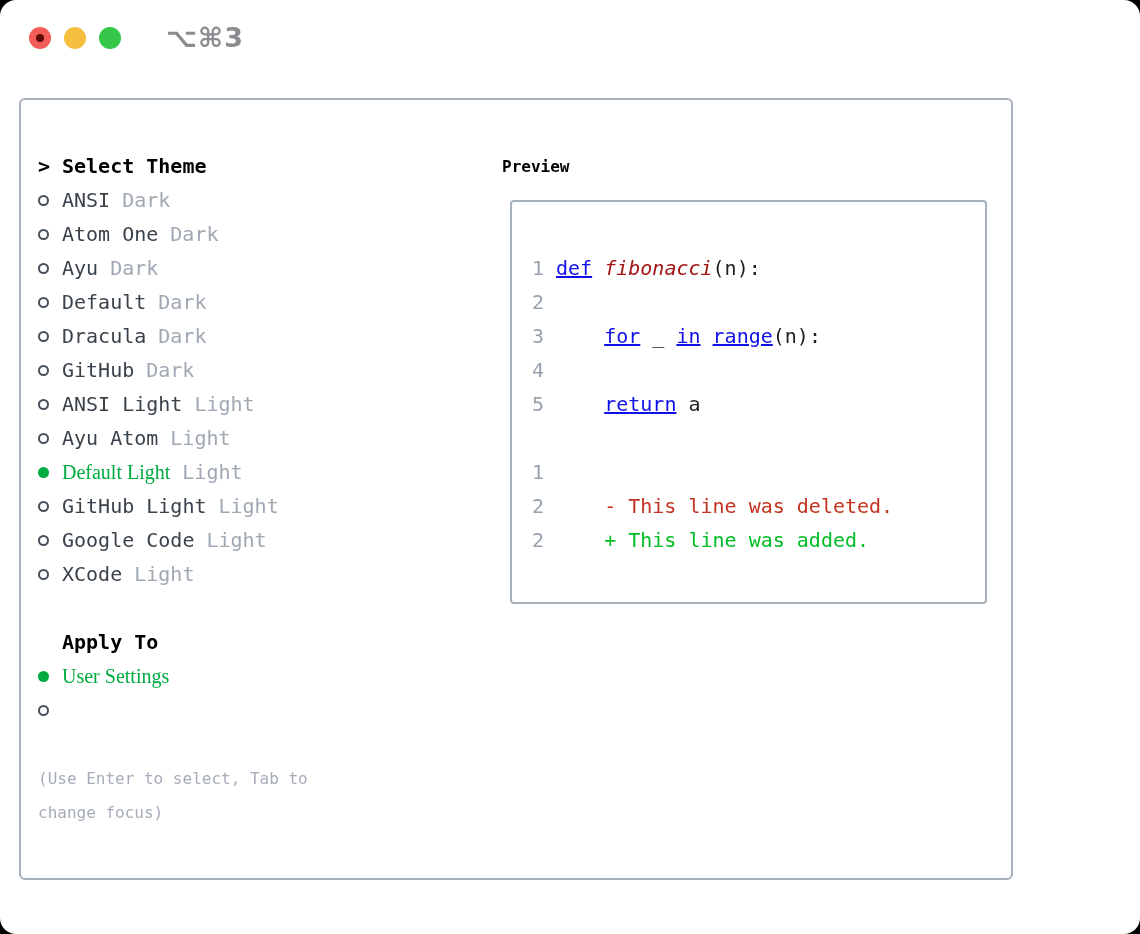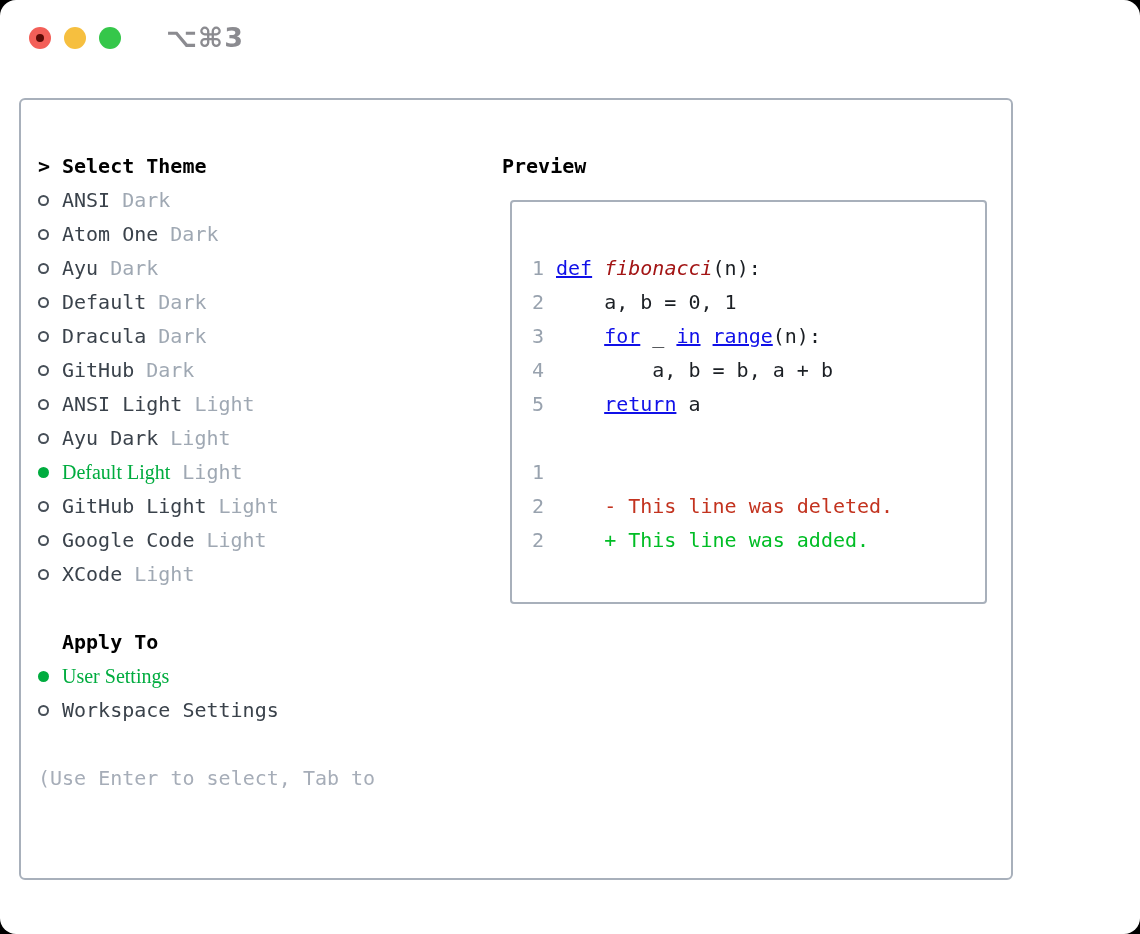--- a/index.html
+++ b/index.html
@@ -25,25 +25,25 @@
   .srow{height:34px;display:flex;align-items:center;font-size:20px;white-space:pre;color:#3a424b;}
   .srow.head{font-weight:bold;color:#000;}
   .mark{width:24px;display:flex;align-items:center;flex:none;}
   .caret{font-weight:bold;color:#000;}
   .circ{width:11px;height:11px;border:2px solid #474f58;border-radius:50%;box-sizing:border-box;}
   .circ.filled{border:none;background:#00ac3f;}
   .iname{color:#3a424b;}
   .ivar{color:#9fa8b3;margin-left:12px;}
   .srow.sel .iname{color:#00ac3f;font-family:Liberation Serif, serif;}
   .blankrow{height:34px;}
-  .hrow{height:34px;display:flex;align-items:center;font-size:20px;white-space:pre;color:#a6adb8;}
+  .hrow{height:34px;display:flex;align-items:center;font-size:16px;white-space:pre;color:#a6adb8;}
 
   
   .ptitle{position:absolute;left:481px;top:49px;height:34px;display:flex;align-items:center;
-          font-size:20px;font-weight:bold;color:#000;}
+          font-size:16px;font-weight:bold;color:#000;}
   .pbox{position:absolute;left:489px;top:100px;width:473px;height:400px;
         border:2px solid #a8b0bb;border-radius:4px;background:#fff;box-sizing:content-box;}
   .pcontent{padding:49px 0 0 20px;}
   .crow{height:34px;display:flex;align-items:center;font-size:20px;white-space:pre;}
   .num{width:24px;flex:none;color:#98a2ae;}
   .t{color:#1b1f24;}
   .kw{color:#1010e8;text-decoration:underline;}
   .fn{color:#a31515;font-style:italic;}
   .ctx{color:#8d959f;}
   .del{color:#c3331f;}
@@ -101,21 +101,21 @@
           <span class="iname">GitHub</span>
           <span class="ivar">Dark</span>
         </div>
         <div class="srow">
           <span class="mark"><span class="circ"></span></span>
           <span class="iname">ANSI Light</span>
           <span class="ivar">Light</span>
         </div>
         <div class="srow">
           <span class="mark"><span class="circ"></span></span>
-          <span class="iname">Ayu Dark</span>
+          <span class="iname">Ayu Atom</span>
           <span class="ivar">Light</span>
         </div>
         <div class="srow sel">
           <span class="mark"><span class="circ filled"></span></span>
           <span class="iname">Default Light</span>
           <span class="ivar">Light</span>
         </div>
         <div class="srow">
           <span class="mark"><span class="circ"></span></span>
           <span class="iname">GitHub Light</span>
@@ -137,44 +137,44 @@
         <div class="srow head">
           <span class="mark"></span>
           <span>Apply To</span>
         </div>
         <div class="srow sel">
           <span class="mark"><span class="circ filled"></span></span>
           <span class="iname">User Settings</span>
         </div>
         <div class="srow">
           <span class="mark"><span class="circ"></span></span>
-          <span class="iname">Workspace Settings</span>
         </div>
 
         <div class="blankrow"></div>
 
         <div class="hrow">(Use Enter to select, Tab to</div>
+        <div class="hrow">change focus)</div>
       </div>
 
       <div class="ptitle">Preview</div>
 
       <div class="pbox">
         <div class="pcontent">
 
           <div class="crow">
             <span class="num">1</span><span class="kw">def</span><span class="t"> </span><span class="fn">fibonacci</span><span class="t">(n):</span>
           </div>
           <div class="crow">
-            <span class="num">2</span><span class="t">    a, b = 0, 1</span>
+            <span class="num">2</span>
           </div>
           <div class="crow">
             <span class="num">3</span><span class="t">    </span><span class="kw">for</span><span class="t"> _ </span><span class="kw">in</span><span class="t"> </span><span class="kw">range</span><span class="t">(n):</span>
           </div>
           <div class="crow">
-            <span class="num">4</span><span class="t">        a, b = b, a + b</span>
+            <span class="num">4</span>
           </div>
           <div class="crow">
             <span class="num">5</span><span class="t">    </span><span class="kw">return</span><span class="t"> a</span>
           </div>
           <div class="crow"></div>
           <div class="crow">
             <span class="num">1</span>
           </div>
           <div class="crow">
             <span class="num">2</span><span class="del">    - This line was deleted.</span>

